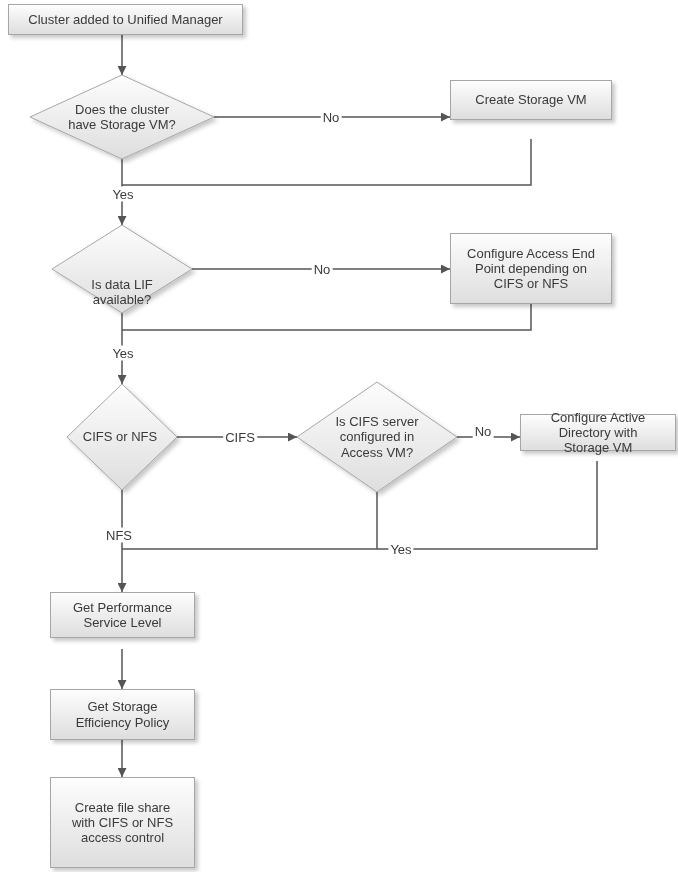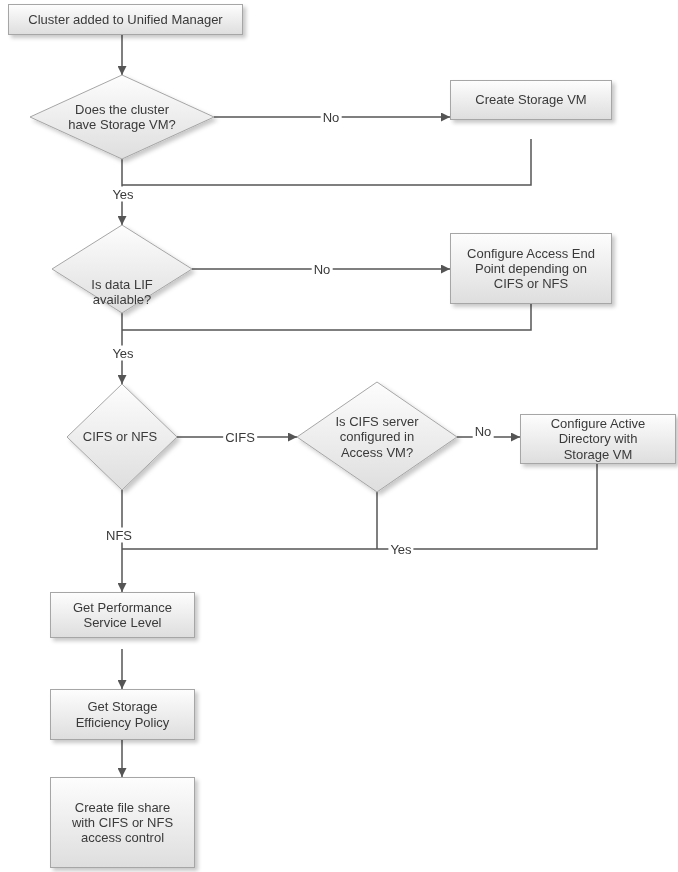--- a/index.html
+++ b/index.html
@@ -46,21 +46,21 @@
     font-size: 13px;
     line-height: 1.18;
     box-sizing: border-box;
   }
   .txt { display: inline-block; }
 
   
   .node-start              { left: 8px;   top: 4px;   width: 235px; height: 31px; }
   .node-create-svm         { left: 450px; top: 80px;  width: 162px; height: 40px; }
   .node-configure-endpoint { left: 450px; top: 233px; width: 162px; height: 71px; }
-  .node-configure-ad       { left: 520px; top: 414px; width: 156px; height: 50px; }
+  .node-configure-ad       { left: 520px; top: 414px; width: 156px; height: 37px; }
   .node-get-psl            { left: 50px;  top: 592px; width: 145px; height: 46px; }
   .node-get-sep            { left: 50px;  top: 689px; width: 145px; height: 51px; }
   .node-create-share       { left: 50px;  top: 777px; width: 145px; height: 91px; }
 
   
   .node-configure-endpoint .txt { max-width: 145px; }
   .node-configure-ad .txt       { max-width: 112px; }
   .node-get-psl .txt            { max-width: 116px; }
   .node-get-sep .txt            { max-width: 116px; }
   .node-create-share .txt       { max-width: 118px; }

